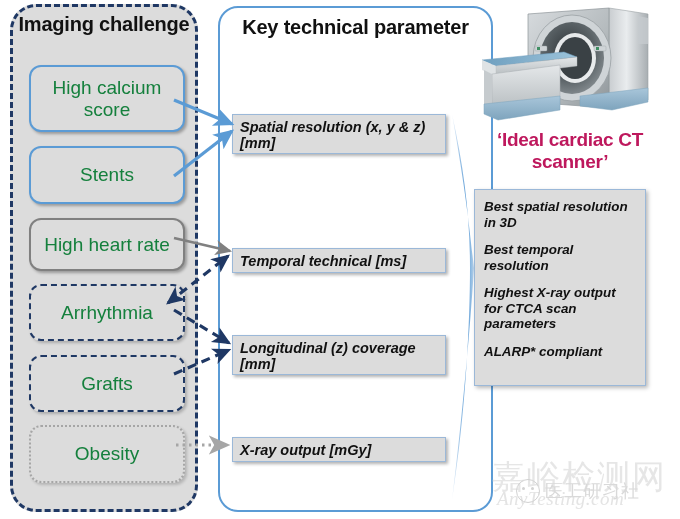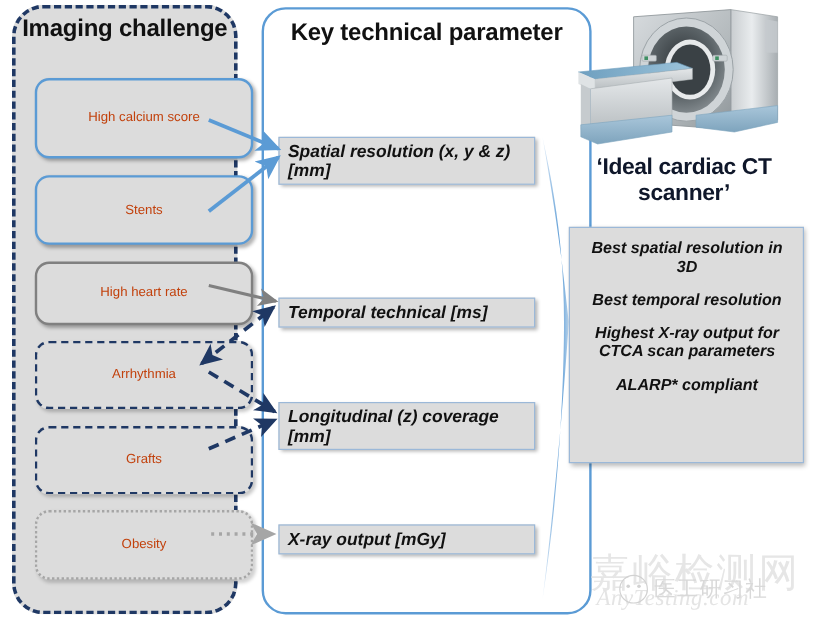--- a/index.html
+++ b/index.html
@@ -37,29 +37,29 @@
     text-align: center;
     font-size: 20px;
     font-weight: bold;
     color: #111111;
     line-height: 1.12;
     letter-spacing: -0.2px;
   }
   .challenge-box {
     position: absolute;
     left: 16px;
-    width: 182px;
+    width: 156px;
     box-sizing: border-box;
     background: #dcdcdc;
     display: flex;
     align-items: center;
     justify-content: center;
     text-align: center;
-    font-size: 11px;
-    color: #c2410c;
+    font-size: 19px;
+    color: #15803d;
     line-height: 1.15;
     border-radius: 12px;
     padding: 0 6px;
     box-shadow: 2px 2px 3px rgba(0,0,0,0.30);
   }
   .cb-solid-blue { border: 2.5px solid #5b9bd5; }
   .cb-solid-gray { border: 2.5px solid #808080; }
   .cb-dashed-navy { border: 2.5px dashed #1f3864; box-shadow: 2px 2px 3px rgba(0,0,0,0.22); }
   .cb-dotted-gray { border: 2.5px dotted #a6a6a6; box-shadow: 2px 2px 3px rgba(0,0,0,0.18); }
 
@@ -128,36 +128,35 @@
   }
   #scanner-svg { display: block; width: 200px; height: 124px; }
 
   #ideal-title {
     left: 462px;
     top: 129px;
     width: 216px;
     text-align: center;
     font-size: 19px;
     font-weight: bold;
-    color: #0f172a;
+    color: #be185d;
     line-height: 1.15;
     letter-spacing: -0.3px;
   }
 
   #features-box {
     left: 474px;
     top: 189px;
-    width: 196px;
+    width: 172px;
     height: 197px;
     box-sizing: border-box;
     background: #dcdcdc;
     border: 1.6px solid #9bb8d8;
     padding: 9px 8px 0 9px;
     box-shadow: 2px 2px 4px rgba(0,0,0,0.28);
-    text-align: center;
   }
   .feature-line {
     font-size: 13.4px;
     font-weight: bold;
     font-style: italic;
     color: #111111;
     line-height: 1.16;
     margin-bottom: 12px;
   }
 

